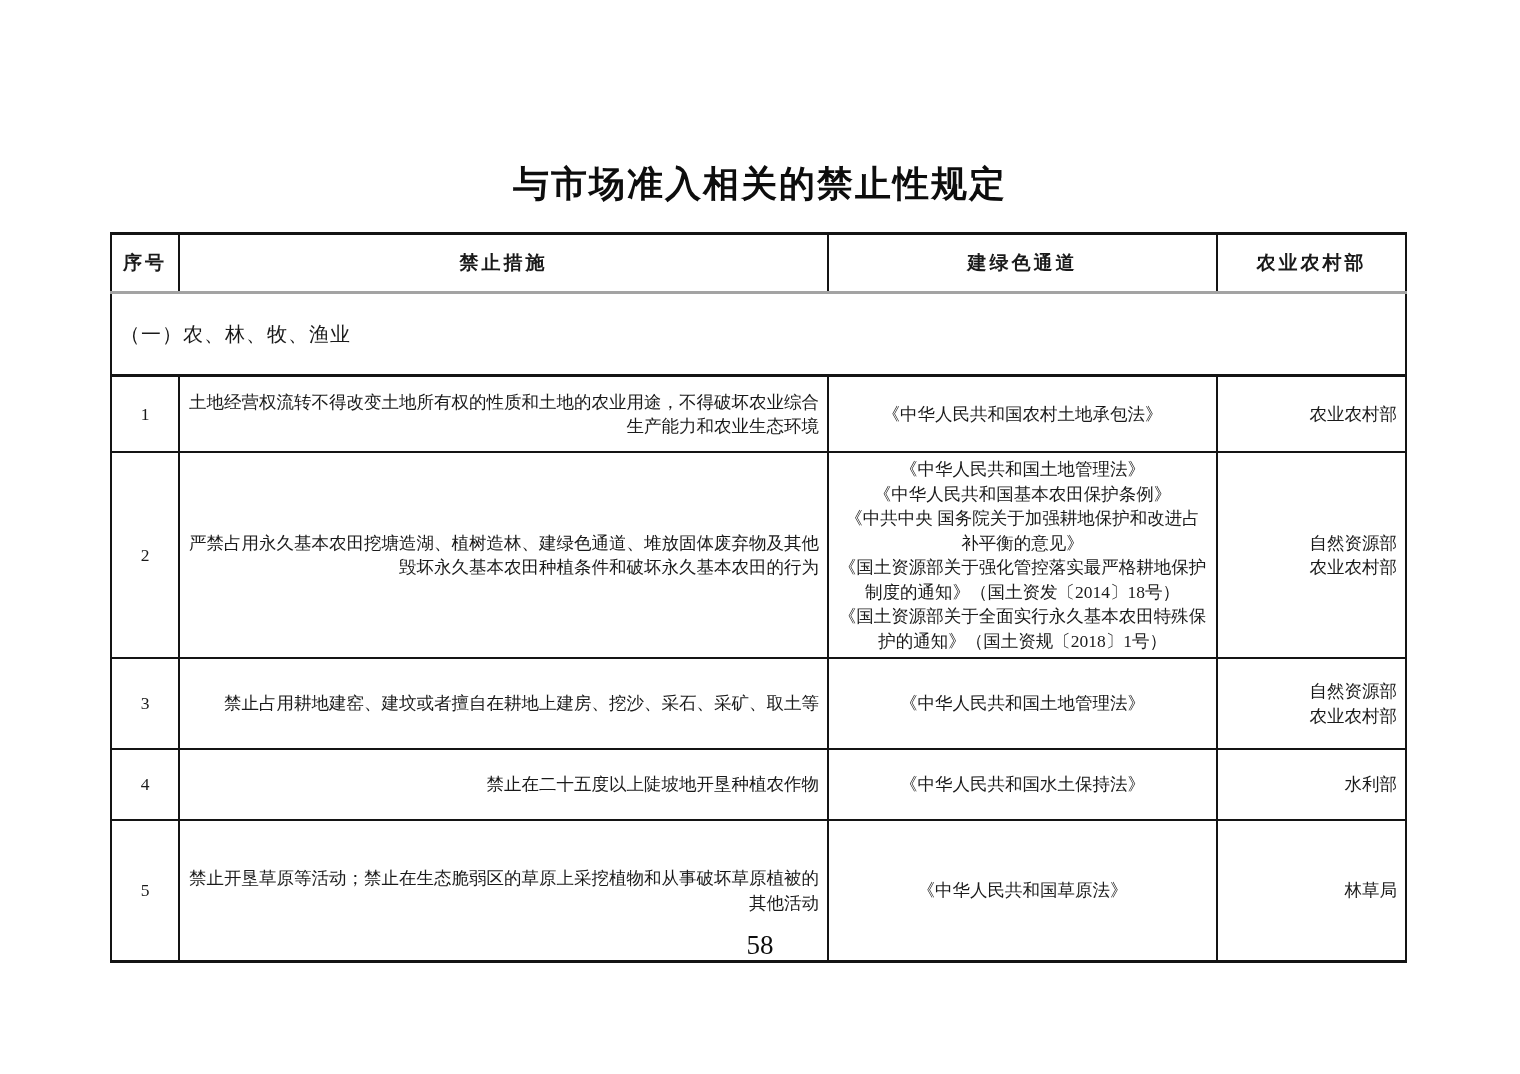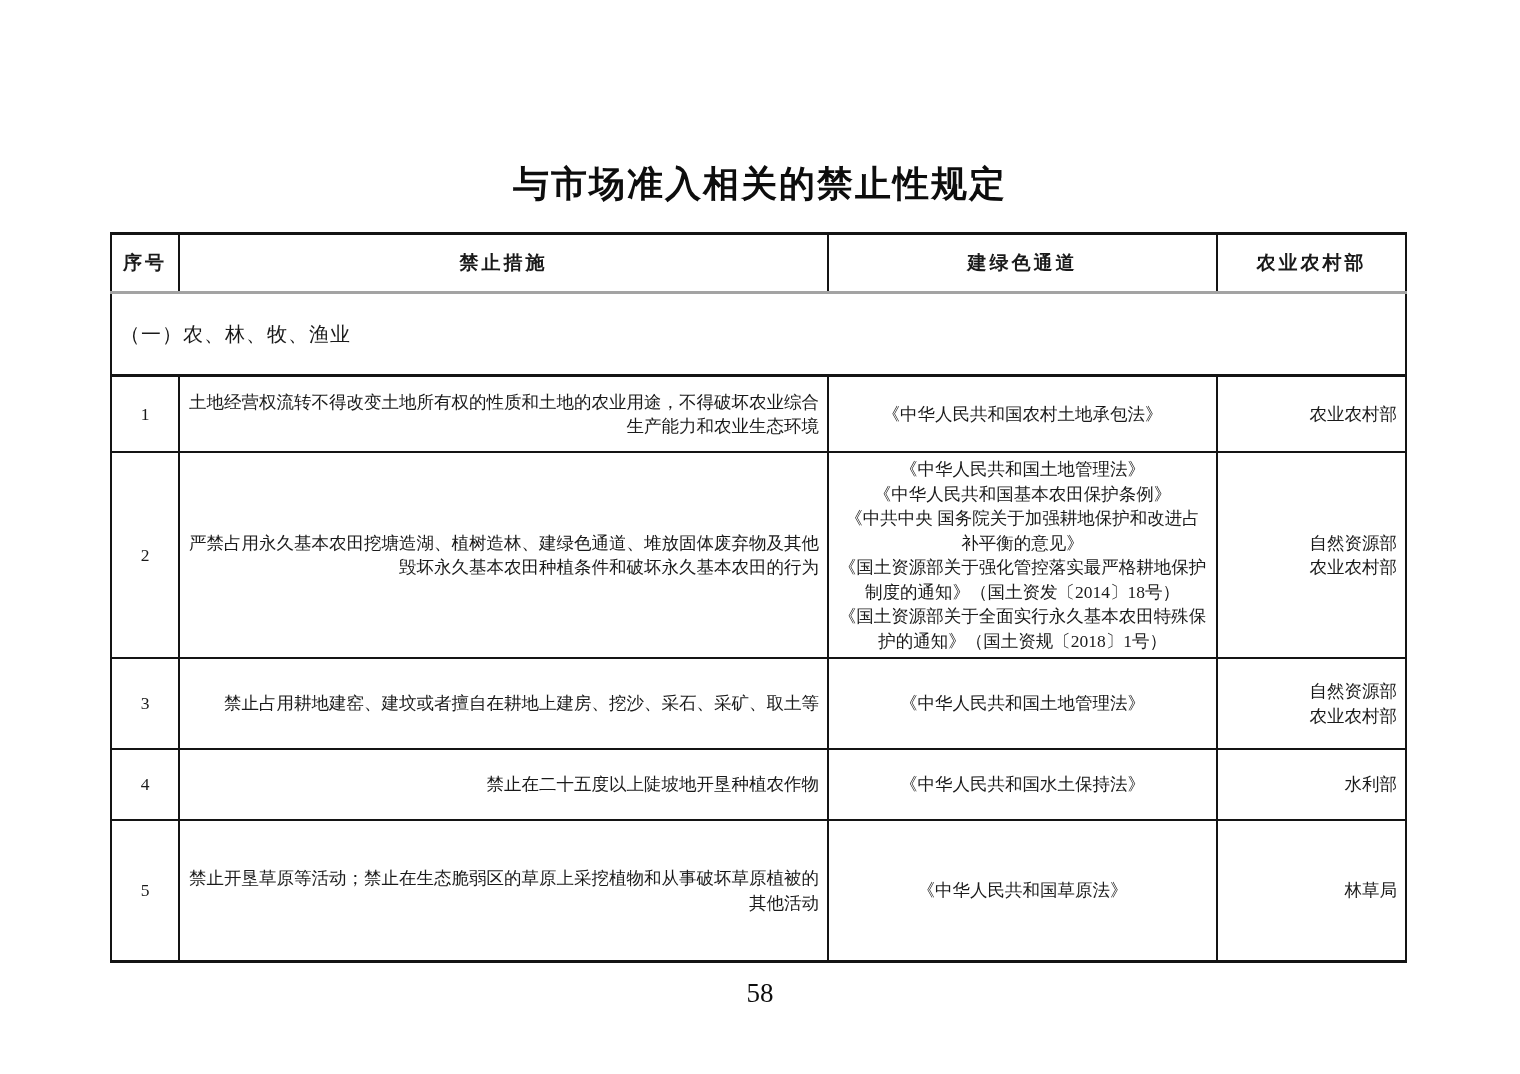--- a/index.html
+++ b/index.html
@@ -85,21 +85,21 @@
     white-space: pre-line;
     padding-left: 7px;
   }
   tr.r1 td { height: 66px; }
   tr.r2 td { height: 196px; }
   tr.r3 td { height: 81px; }
   tr.r4 td { height: 61px; }
   tr.r5 td { height: 131px; }
   .page-number {
     position: absolute;
-    top: 978px;
+    top: 930px;
     left: 0;
     width: 100%;
     text-align: center;
     font-size: 27px;
     color: #0d0d0d;
   }
 </style>
 </head>
 <body>
 

